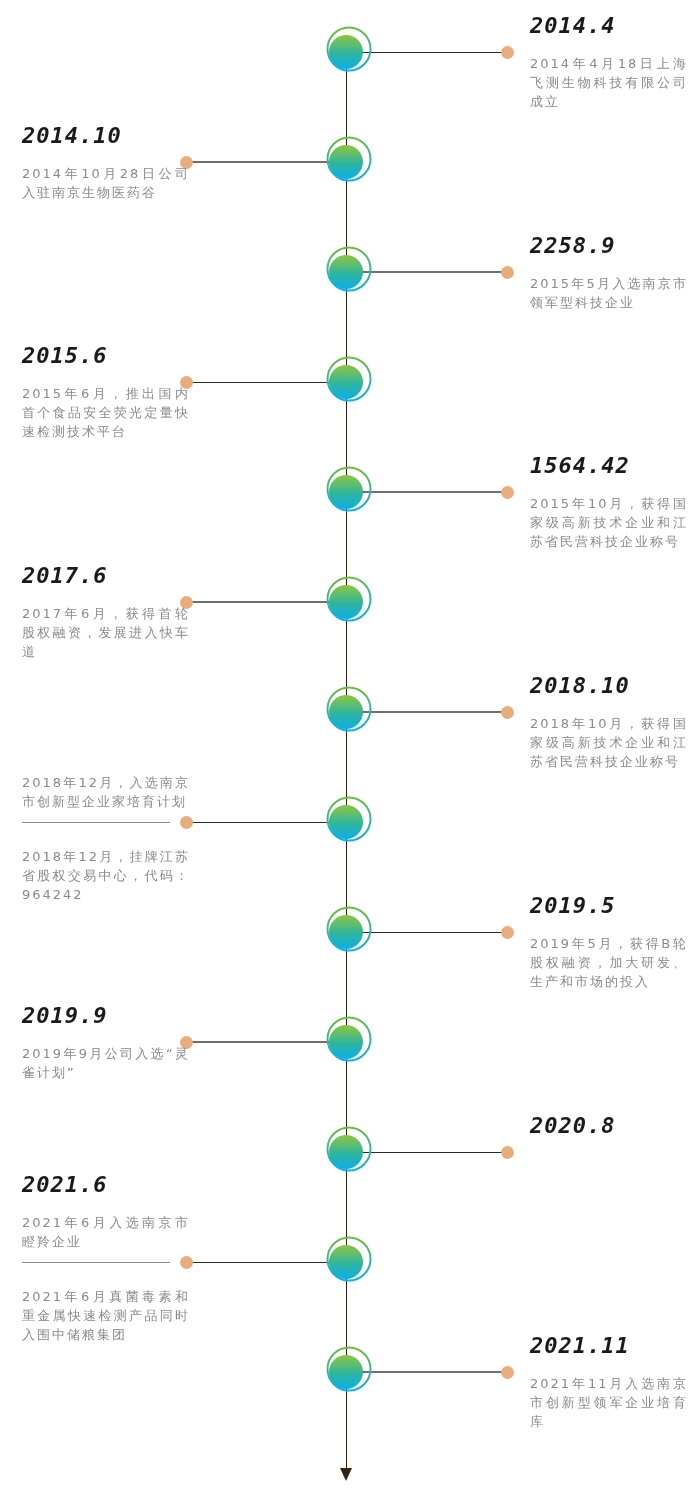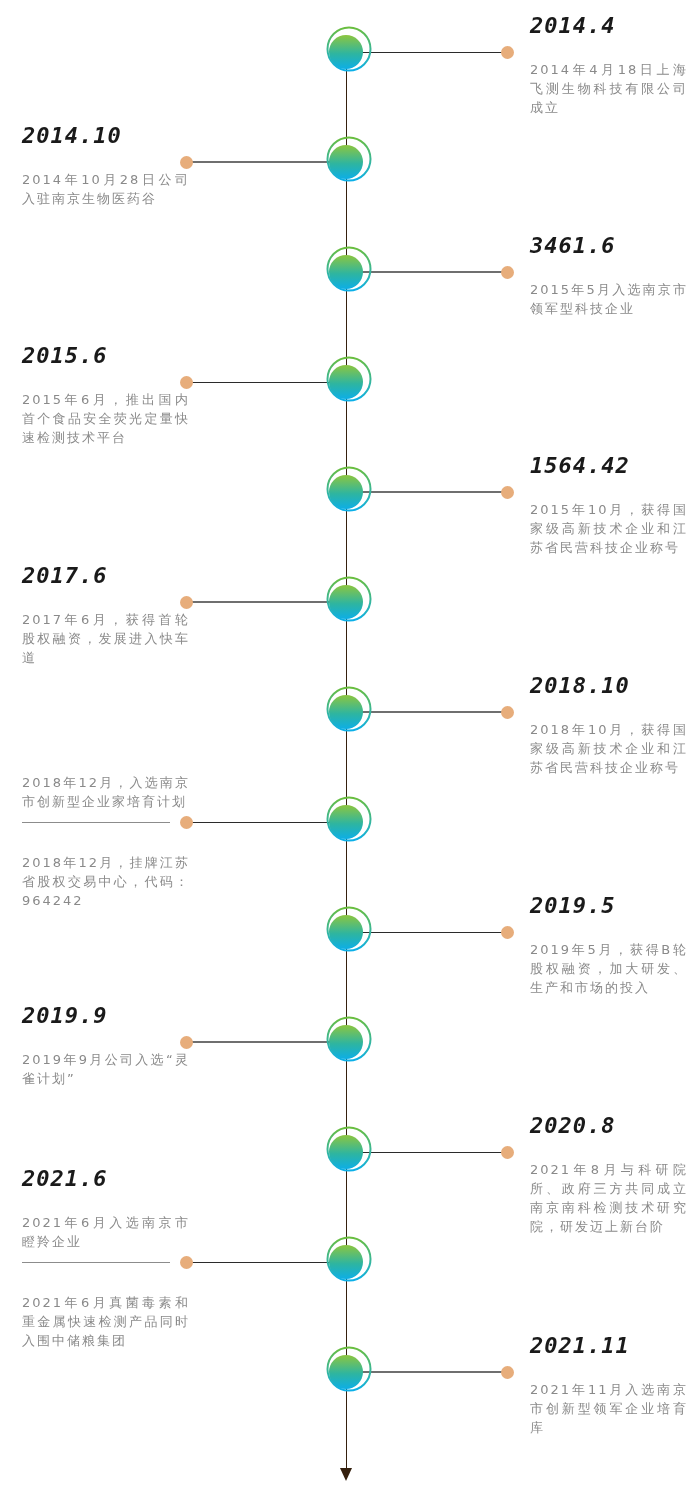--- a/index.html
+++ b/index.html
@@ -44,21 +44,21 @@
   .textblock{position:absolute;}
   .date{
     font-family:"DejaVu Sans Mono","Liberation Mono",monospace;
     font-weight:bold;font-style:italic;
     font-size:22px;line-height:30px;
     letter-spacing:1px;
     color:var(--c-heading);
     white-space:nowrap;
   }
   .body{
-    margin:19px 0 0 0;
+    margin:13px 0 0 0;
     font-size:13px;line-height:19px;
     letter-spacing:2px;
     color:var(--c-body);
     text-align:justify;
   }
   .divider{
     position:absolute;
     height:1px;background:var(--c-divider);
   }
   .hidden-defs{position:absolute;width:0;height:0;}
@@ -104,21 +104,21 @@
         <div class="date">2014.10</div>
         <p class="body">2014年10月28日公司入驻南京生物医药谷</p>
       </div>
       <div class="connector gray" style="left: 346px; width: 161px; top: 271px;"></div>
       <div class="dot" style="left: 500.5px; top: 265.5px;"></div>
       <svg class="node" width="52" height="52" viewBox="0 0 52 52" style="left: 322px; top: 244px;">
         <circle cx="27" cy="25" r="21.5" fill="none" stroke="url(#ringGrad)" stroke-width="2"></circle>
         <circle cx="24" cy="28" r="17" fill="url(#fillGrad)"></circle>
       </svg>
       <div class="textblock" style="left: 530px; width: 158px; top: 231px;">
-        <div class="date">3461.6</div>
+        <div class="date">2258.9</div>
         <p class="body">2015年5月入选南京市领军型科技企业</p>
       </div>
       <div class="connector dark" style="left: 186px; width: 160px; top: 381.5px;"></div>
       <div class="dot" style="left: 179.5px; top: 375.5px;"></div>
       <svg class="node" width="52" height="52" viewBox="0 0 52 52" style="left: 322px; top: 354px;">
         <circle cx="27" cy="25" r="21.5" fill="none" stroke="url(#ringGrad)" stroke-width="2"></circle>
         <circle cx="24" cy="28" r="17" fill="url(#fillGrad)"></circle>
       </svg>
       <div class="textblock" style="left: 22px; width: 168px; top: 341px;">
         <div class="date">2015.6</div>
@@ -188,21 +188,20 @@
         <p class="body">2019年9月公司入选“灵雀计划”</p>
       </div>
       <div class="connector dark" style="left: 346px; width: 161px; top: 1151.5px;"></div>
       <div class="dot" style="left: 500.5px; top: 1145.5px;"></div>
       <svg class="node" width="52" height="52" viewBox="0 0 52 52" style="left: 322px; top: 1124px;">
         <circle cx="27" cy="25" r="21.5" fill="none" stroke="url(#ringGrad)" stroke-width="2"></circle>
         <circle cx="24" cy="28" r="17" fill="url(#fillGrad)"></circle>
       </svg>
       <div class="textblock" style="left: 530px; width: 158px; top: 1111px;">
         <div class="date">2020.8</div>
-        <p class="body">2021年8月与科研院所、政府三方共同成立南京南科检测技术研究院，研发迈上新台阶</p>
       </div>
       <div class="connector dark" style="left: 186px; width: 160px; top: 1261.5px;"></div>
       <div class="dot" style="left: 179.5px; top: 1255.5px;"></div>
       <svg class="node" width="52" height="52" viewBox="0 0 52 52" style="left: 322px; top: 1234px;">
         <circle cx="27" cy="25" r="21.5" fill="none" stroke="url(#ringGrad)" stroke-width="2"></circle>
         <circle cx="24" cy="28" r="17" fill="url(#fillGrad)"></circle>
       </svg>
       <div class="textblock" style="left: 22px; width: 168px; bottom: 240px;">
         <div class="date">2021.6</div>
         <p class="body">2021年6月入选南京市瞪羚企业</p>

